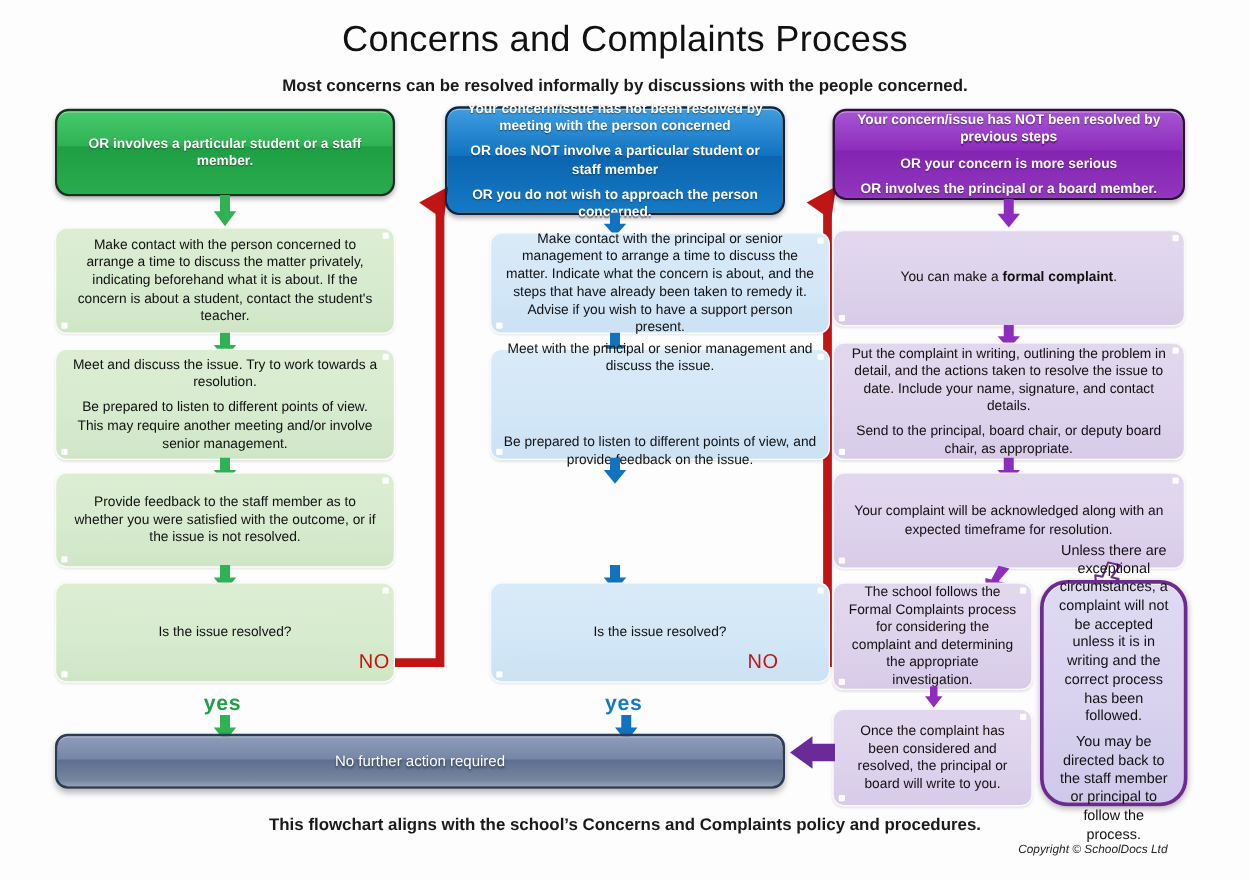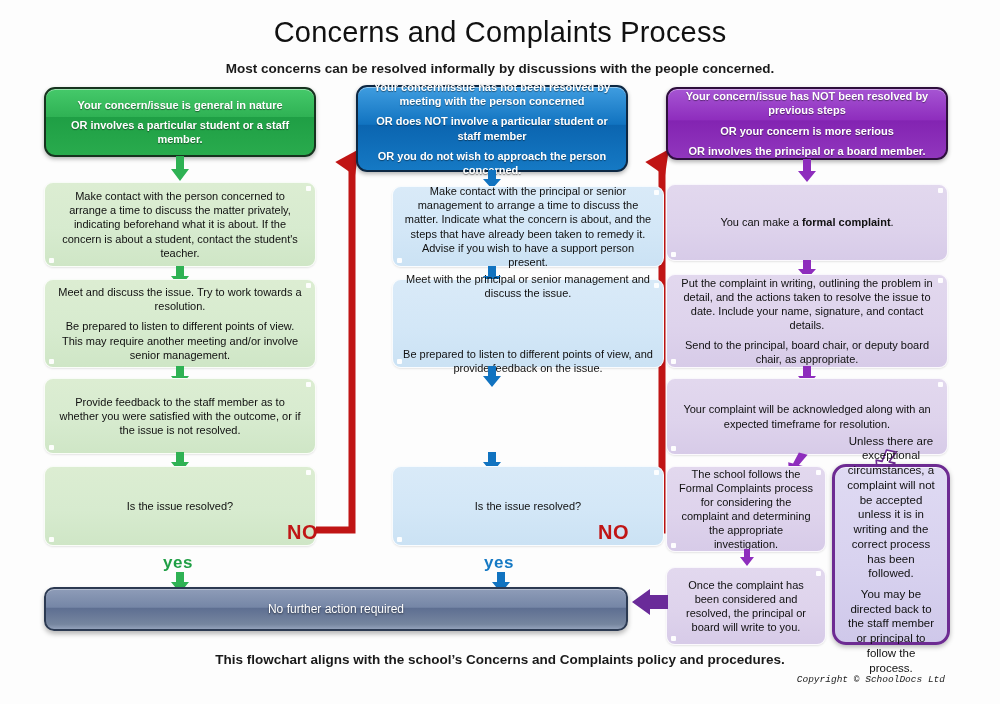--- a/index.html
+++ b/index.html
@@ -42,22 +42,22 @@
     position: absolute;
     left: 0; top: 652px;
     width: 1000px;
     text-align: center;
     font-size: 13.5px;
     font-weight: bold;
     color: #1a1a1a;
   }
   #copyright {
     position: absolute;
-    right: 55px; top: 674px;
-    font-family: Liberation Mono, monospace;
+    right: 66px; top: 674px;
+    font-family: Liberation Sans, sans-serif;
     font-size: 9.5px;
     font-style: italic;
     color: #222222;
   }
 
   
   .box {
     position: absolute;
     box-sizing: border-box;
     display: flex;
@@ -162,22 +162,22 @@
     position: absolute;
     font-size: 17px;
     font-weight: bold;
     letter-spacing: 0.5px;
   }
   .yes-green { color: #1f9f45; }
   .yes-blue  { color: #1579c4; }
 
   .no-label {
     position: absolute;
-    font-size: 20px;
-    font-weight: bold;
+    font-size: 16px;
+    font-weight: normal;
     color: #c01515;
     letter-spacing: 0.5px;
   }
 
   
   .connector {
     position: absolute;
     pointer-events: none;
   }
   .connector svg { display: block; }
@@ -198,21 +198,20 @@
   </div>
 
   <div class="connector" style="left:620px; top:145px; width:60px; height:400px;">
     <svg width="60" height="400" viewBox="0 0 60 400">
       <path d="M 6 385 L 42 385 L 42 22" stroke="#c01515" stroke-width="7" fill="none" stroke-linecap="butt"></path>
       <polygon points="42,2 30,26 54,26" fill="#c01515" transform="rotate(35 42 14)"></polygon>
     </svg>
   </div>
 
   <div class="box hdr hdr-green" style="left:44px; top:87px; width:272px; height:70px;">
-    <p>Your concern/issue is general in nature</p>
     <p>OR involves a particular student or a staff member.</p>
   </div>
   <div class="arrow-down" style="left:169px; top:156px;">
     <svg width="22" height="26" viewBox="0 0 22 26">
         <path d="M7 0 h8 v13 h5 L11 25 L2 13 h5 z" fill="#2fb254"></path>
       </svg>
   </div>
 
   <div class="box pale pale-green" style="left:44px; top:182px; width:272px; height:85px;">
     <p>Make contact with the person concerned to arrange a time to discuss the matter privately, indicating beforehand what it is about. If the concern is about a student, contact the student's teacher.</p>
@@ -354,21 +353,21 @@
   <div class="arrow-down" style="left:738px; top:549px;">
     <svg width="18" height="18" viewBox="0 0 18 18">
         <path d="M6 0 h6 v8 h4 L9 17 L2 8 h4 z" fill="#8e2dbd"></path>
       </svg>
   </div>
 
   <div class="box pale pale-purple" style="left:666px; top:567px; width:160px; height:78px; font-size:11px;">
     <p>Once the complaint has been considered and resolved, the principal or board will write to you.</p>
   </div>
 
-  <div class="box callout" style="left:832px; top:464px; width:118px; height:181px;">
+  <div class="box callout" style="left:832px; top:464px; width:118px; height:181px;border-radius:22px;">
     <p>Unless there are exceptional circumstances, a complaint will not be accepted unless it is in writing and the correct process has been followed.</p>
     <p>You may be directed back to the staff member or principal to follow the process.</p>
   </div>
 
   <div class="connector" style="left:628px; top:588px; width:42px; height:28px;">
     <svg width="42" height="28" viewBox="0 0 42 28">
       <path d="M40 7 h-18 v-6 L4 14 L22 27 v-6 h18 z" fill="#6a2b99"></path>
     </svg>
   </div>
 

